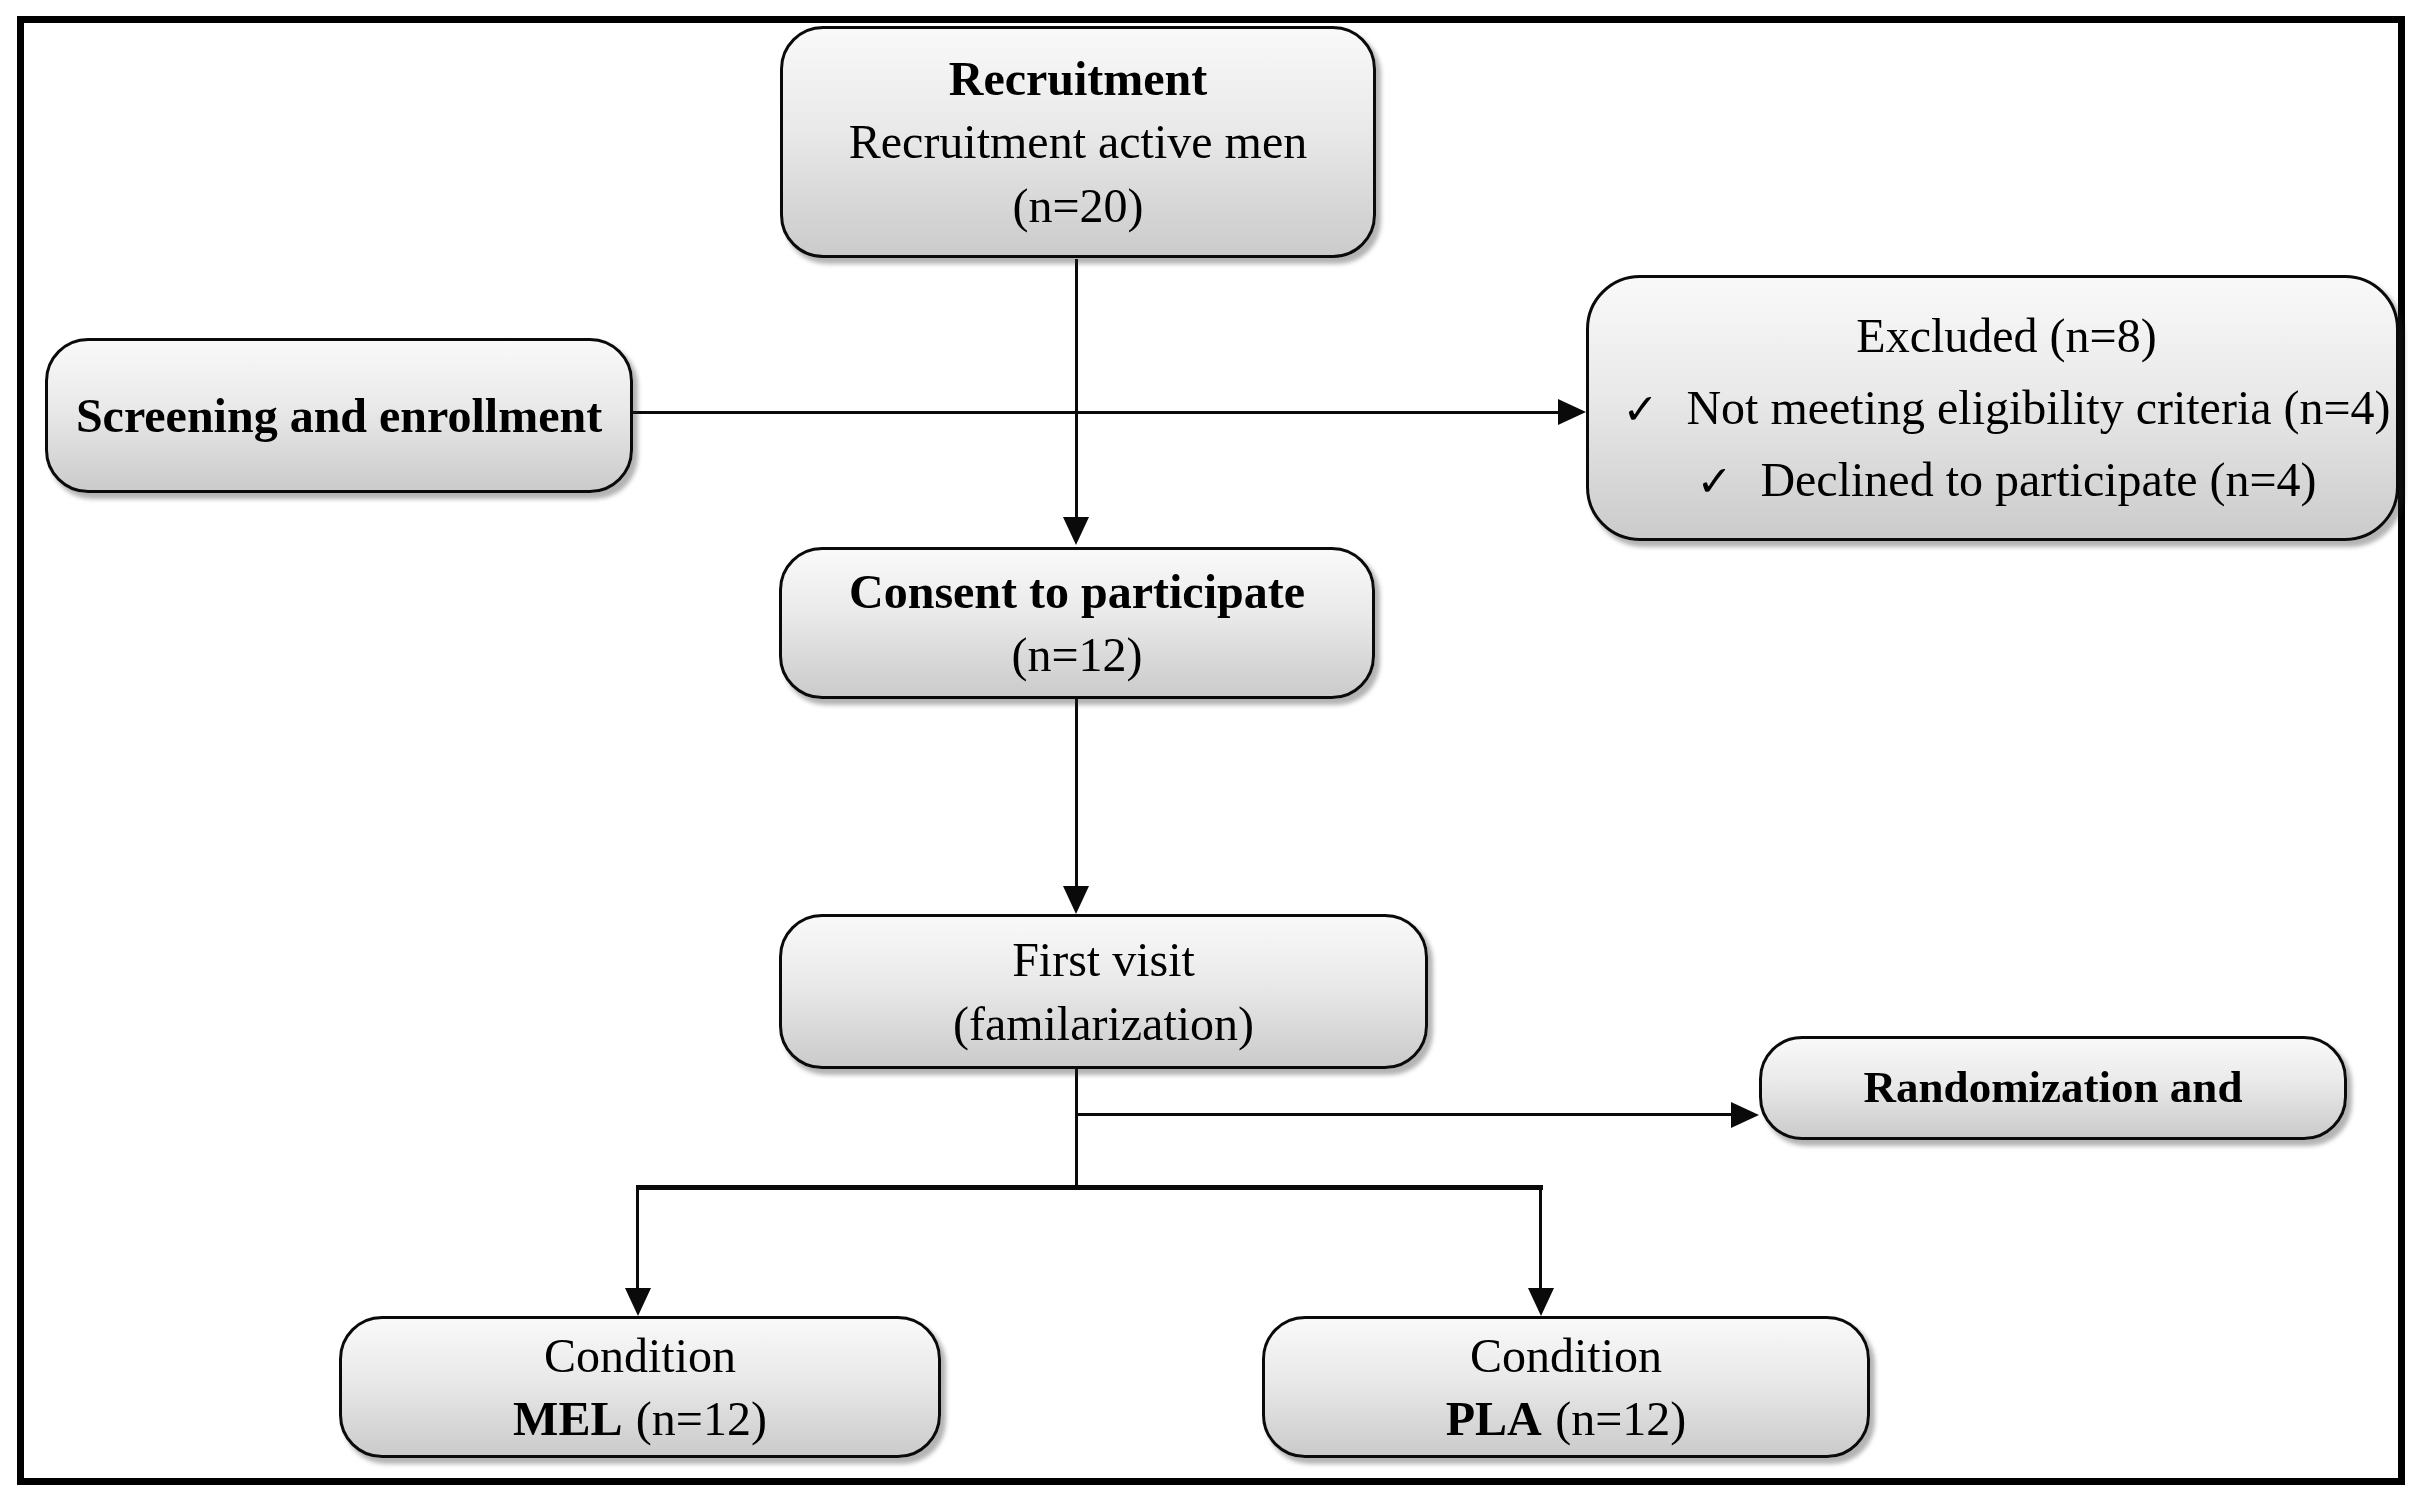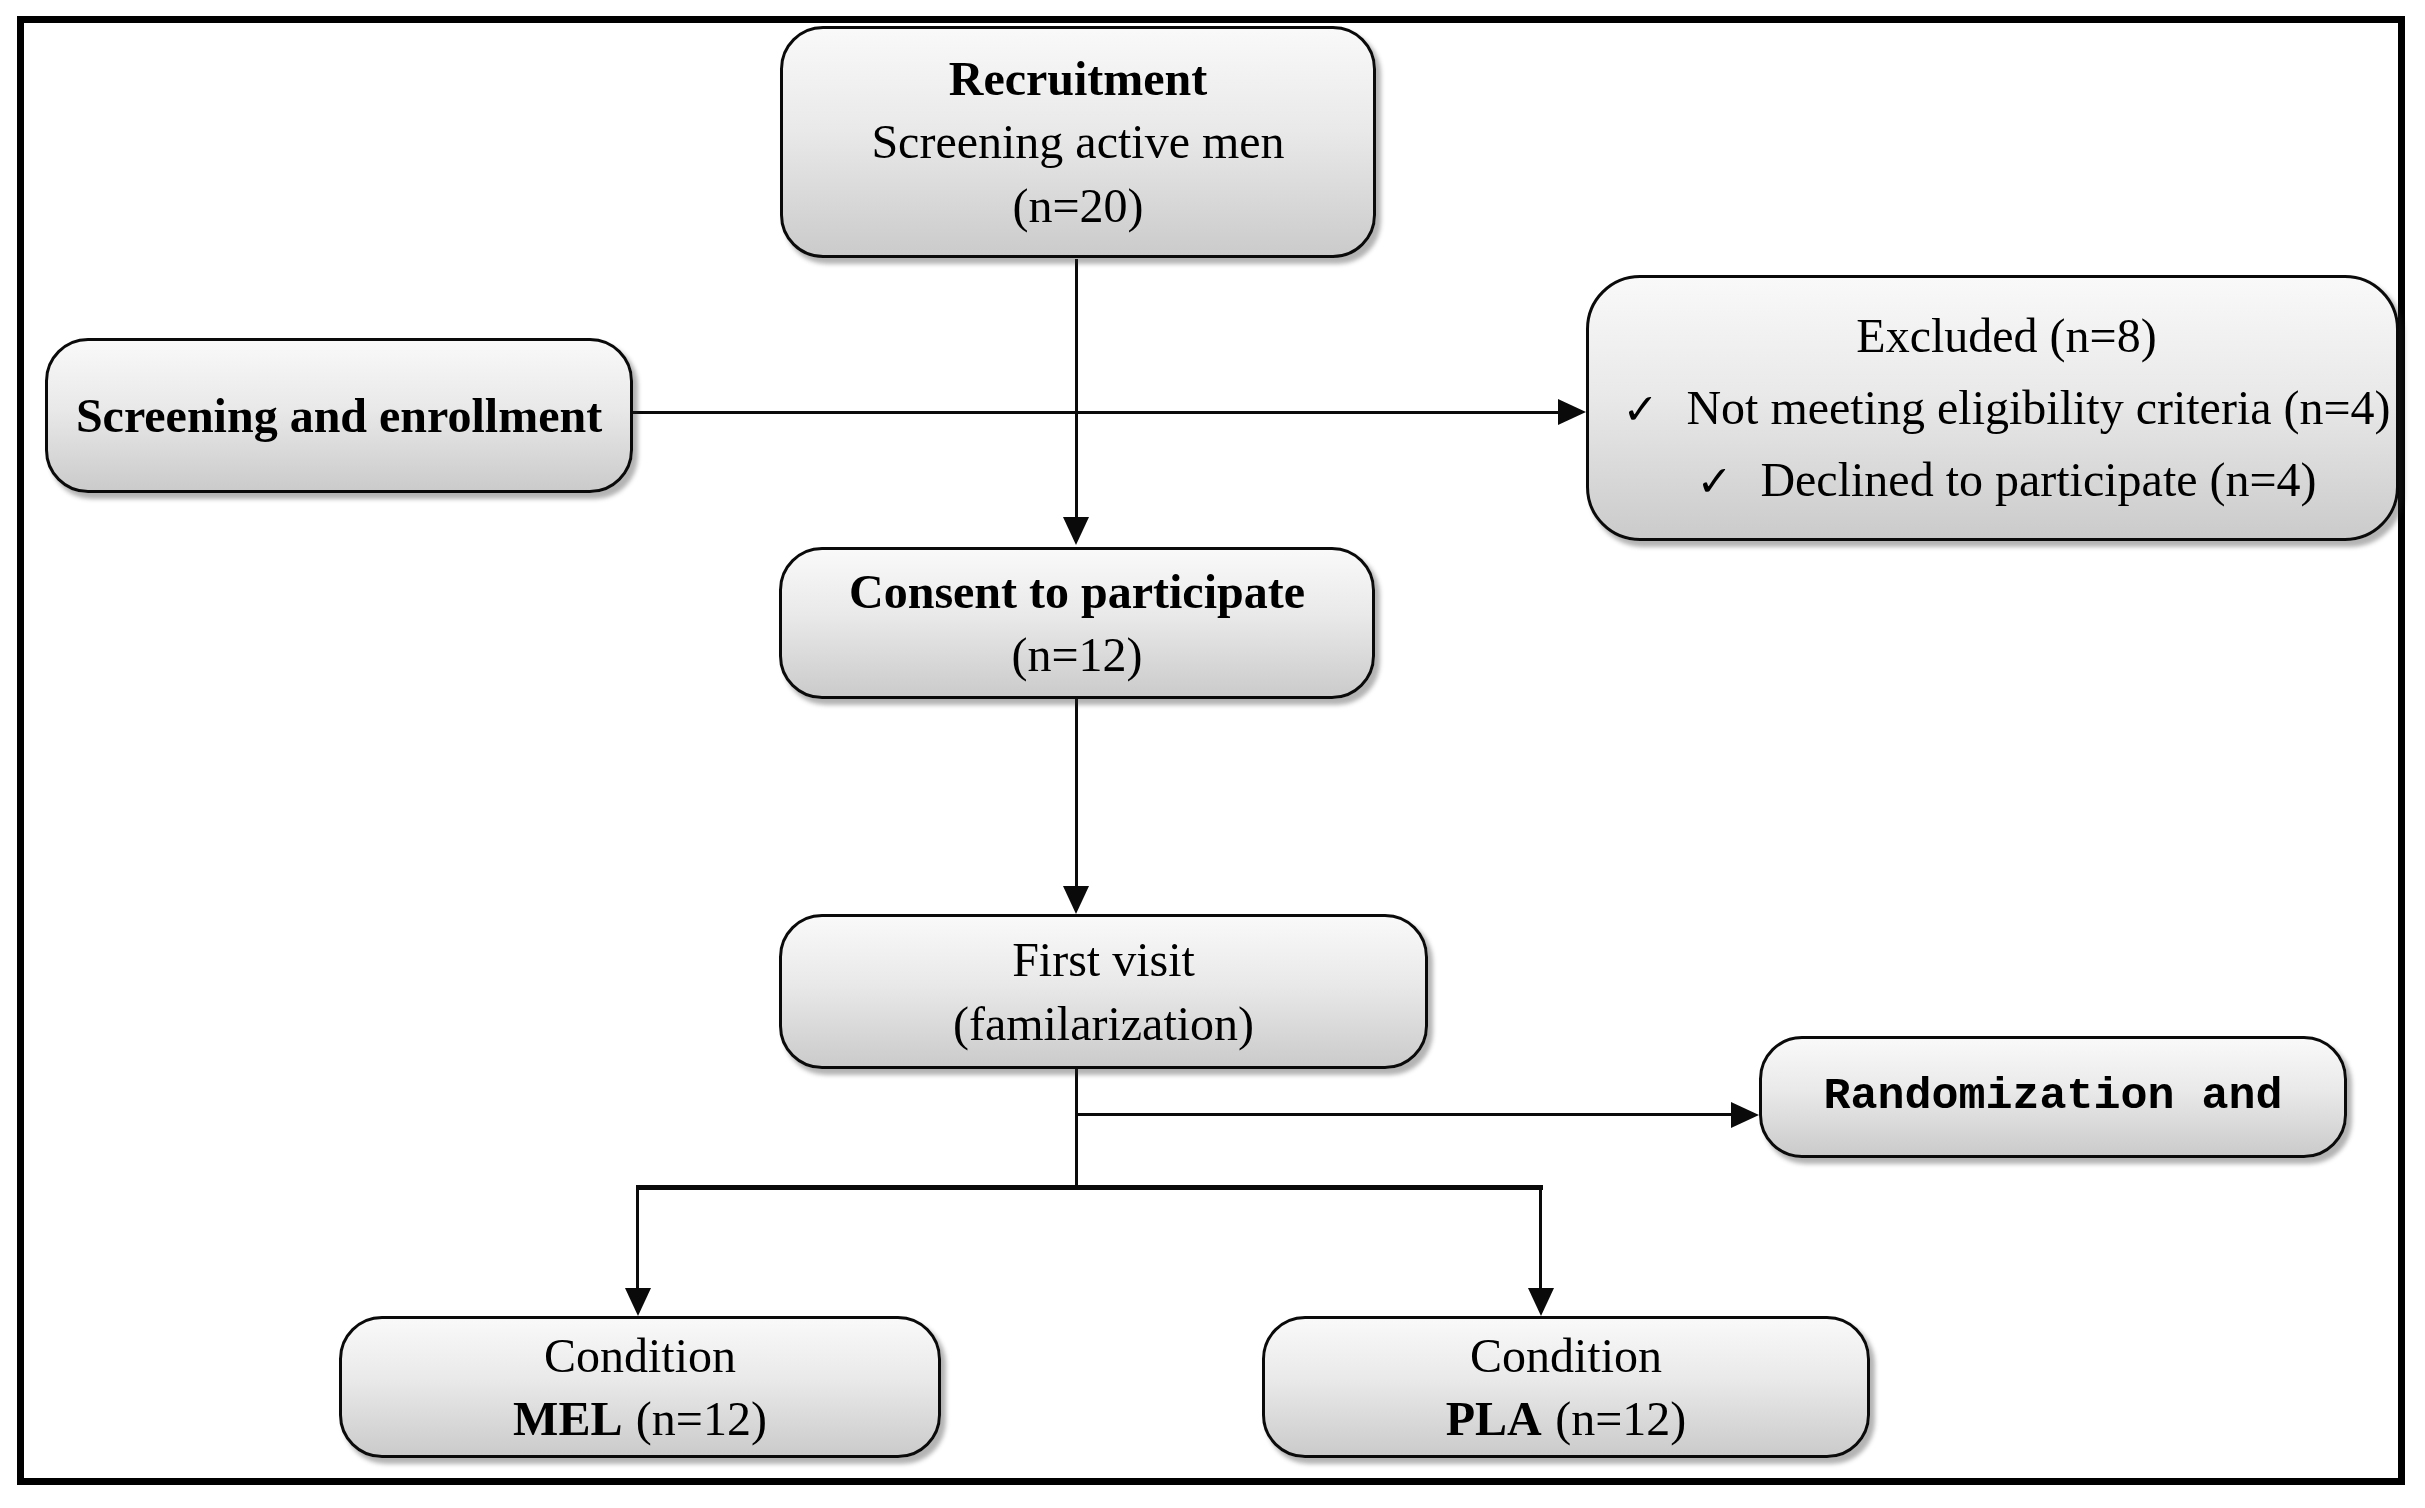--- a/index.html
+++ b/index.html
@@ -39,21 +39,21 @@
   }
   .b { font-weight: 700; }
   .code { font-weight: 700; margin-right: 0.28em; }
 
   
   #box-recruitment   { left: 780px; top: 26px;   width: 596px;  height: 232px; }
   #box-screening     { left: 45px;   top: 338px;  width: 588px;  height: 155px; }
   #box-excluded      { left: 1586px; top: 275px;  width: 813px; height: 266px; border-radius: 54px; line-height: 1.5; padding-left: 28px; }
   #box-consent       { left: 779px; top: 547px;  width: 596px;  height: 152px; text-align: center; }
   #box-firstvisit    { left: 779px; top: 914px; width: 649px;  height: 155px; }
-  #box-randomization { left: 1759px; top: 1036px; width: 588px;  height: 122px; font-size: 45px; line-height: 1.28; font-family: Liberation Mono, monospace; }
+  #box-randomization { left: 1759px; top: 1036px; width: 588px;  height: 104px; font-size: 45px; line-height: 1.28; }
   #box-mel           { left: 339px;  top: 1316px; width: 602px;  height: 142px; }
   #box-pla           { left: 1262px; top: 1316px; width: 608px;  height: 142px; }
 
   .check-line { display: flex; align-items: baseline; justify-content: center; }
   .check-glyph { margin-right: 0.65em; font-family: "DejaVu Sans", sans-serif; font-size: 43px; }
 
   
   .line { position: absolute; background: #0a0a0a; }
   #line-recruit-consent  { left: 1075px; top: 259px;  width: 3.1px;   height: 262px; }
   #line-screen-excluded  { left: 633px;  top: 411px;  width: 938px; height: 3.1px; }
@@ -101,21 +101,21 @@
 
   <div class="arrow-down" id="arr-consent"></div>
   <div class="arrow-right" id="arr-excluded"></div>
   <div class="arrow-down" id="arr-first"></div>
   <div class="arrow-right" id="arr-random"></div>
   <div class="arrow-down" id="arr-mel"></div>
   <div class="arrow-down" id="arr-pla"></div>
 
   <div class="node" id="box-recruitment">
     <div class="b">Recruitment</div>
-    <div>Screening active men</div>
+    <div>Recruitment active men</div>
     <div>(n=20)</div>
   </div>
 
   <div class="node" id="box-screening">
     <div class="b">Screening and enrollment</div>
   </div>
 
   <div class="node" id="box-excluded">
     <div>Excluded (n=8)</div>
     <div class="check-line">

